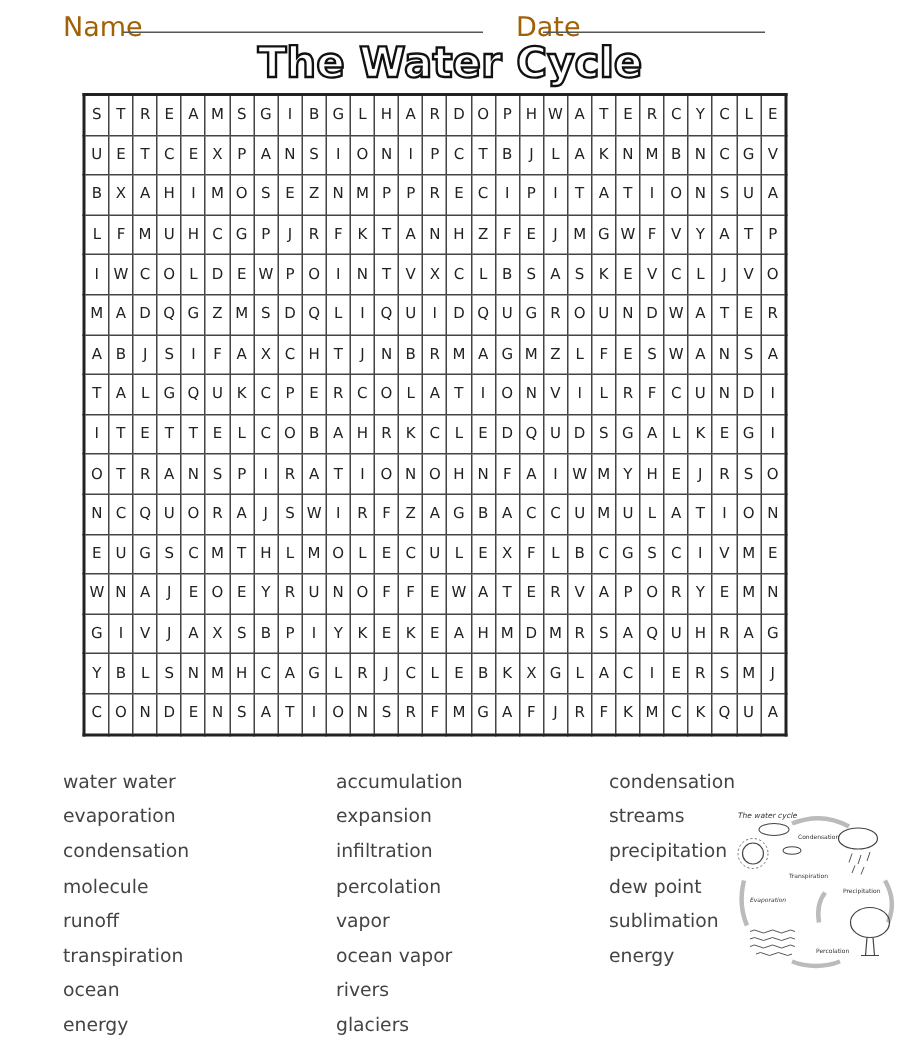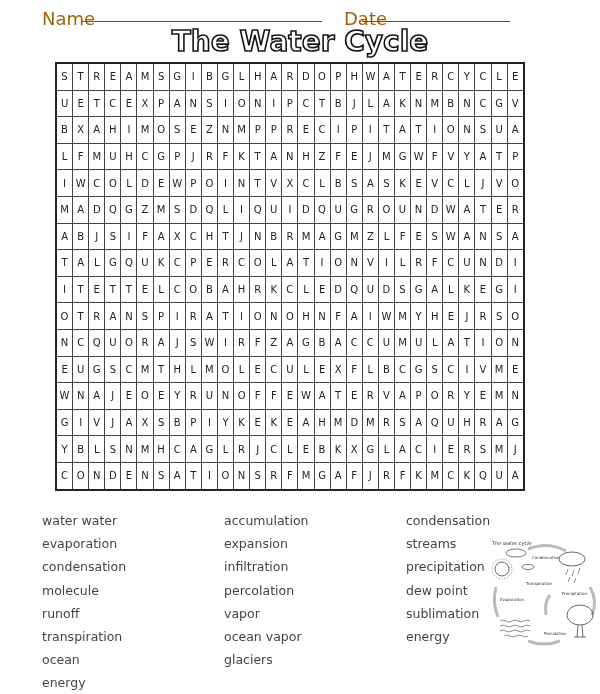--- a/index.html
+++ b/index.html
@@ -540,20 +540,21 @@
     <div>ocean</div>
     <div>energy</div>
   </div>
 <div class="words col2" id="wl1">
     <div>accumulation</div>
     <div>expansion</div>
     <div>infiltration</div>
     <div>percolation</div>
     <div>vapor</div>
     <div>ocean vapor</div>
+    <div>rivers</div>
     <div>glaciers</div>
   </div>
 <div class="words col3" id="wl2">
     <div>condensation</div>
     <div>streams</div>
     <div>precipitation</div>
     <div>dew point</div>
     <div>sublimation</div>
     <div>energy</div>
   </div>

